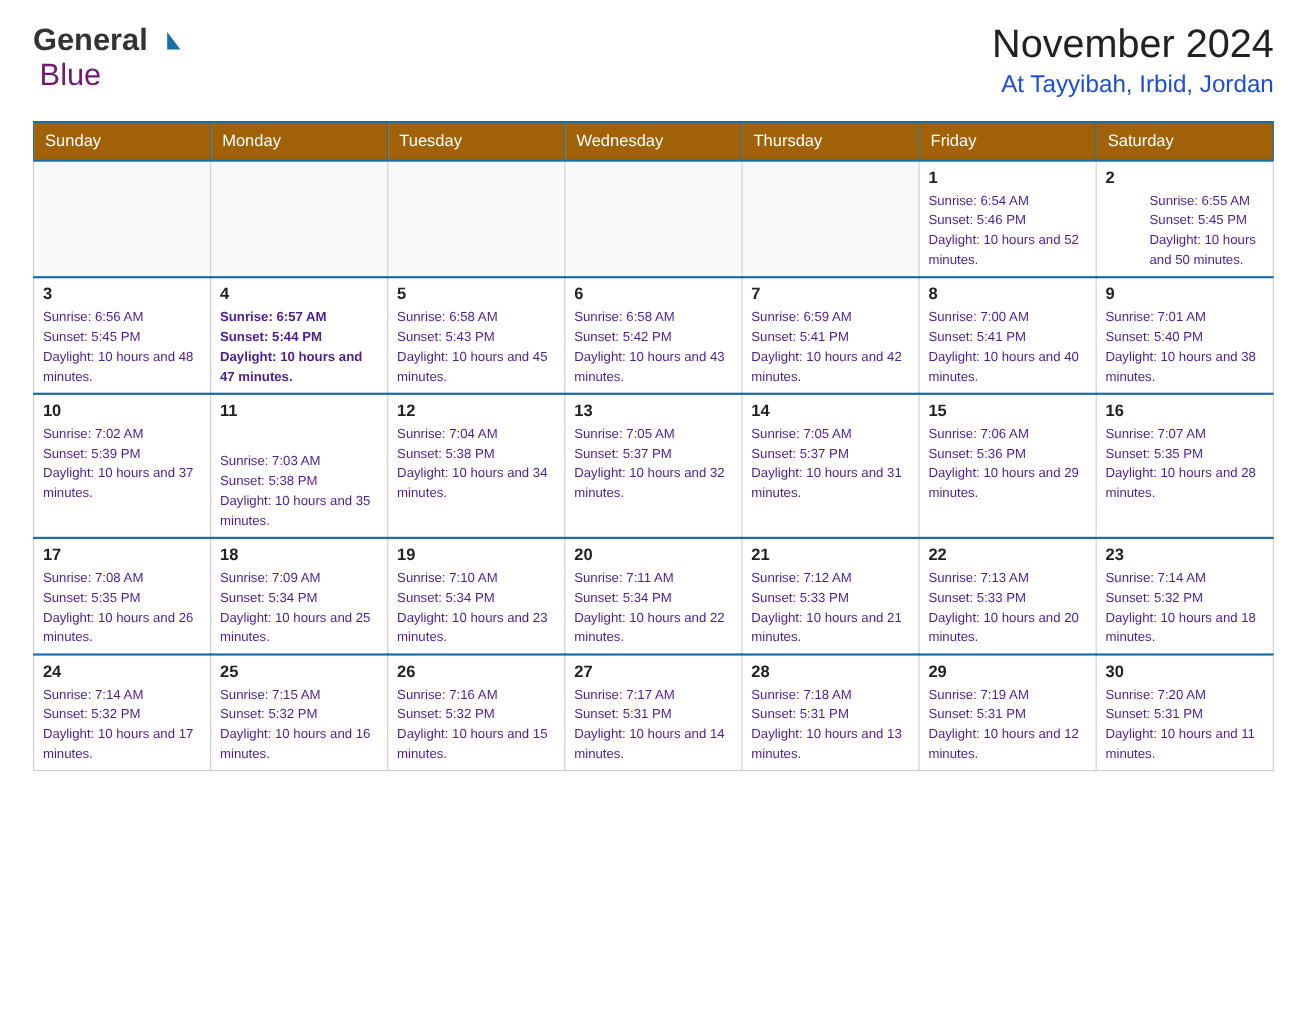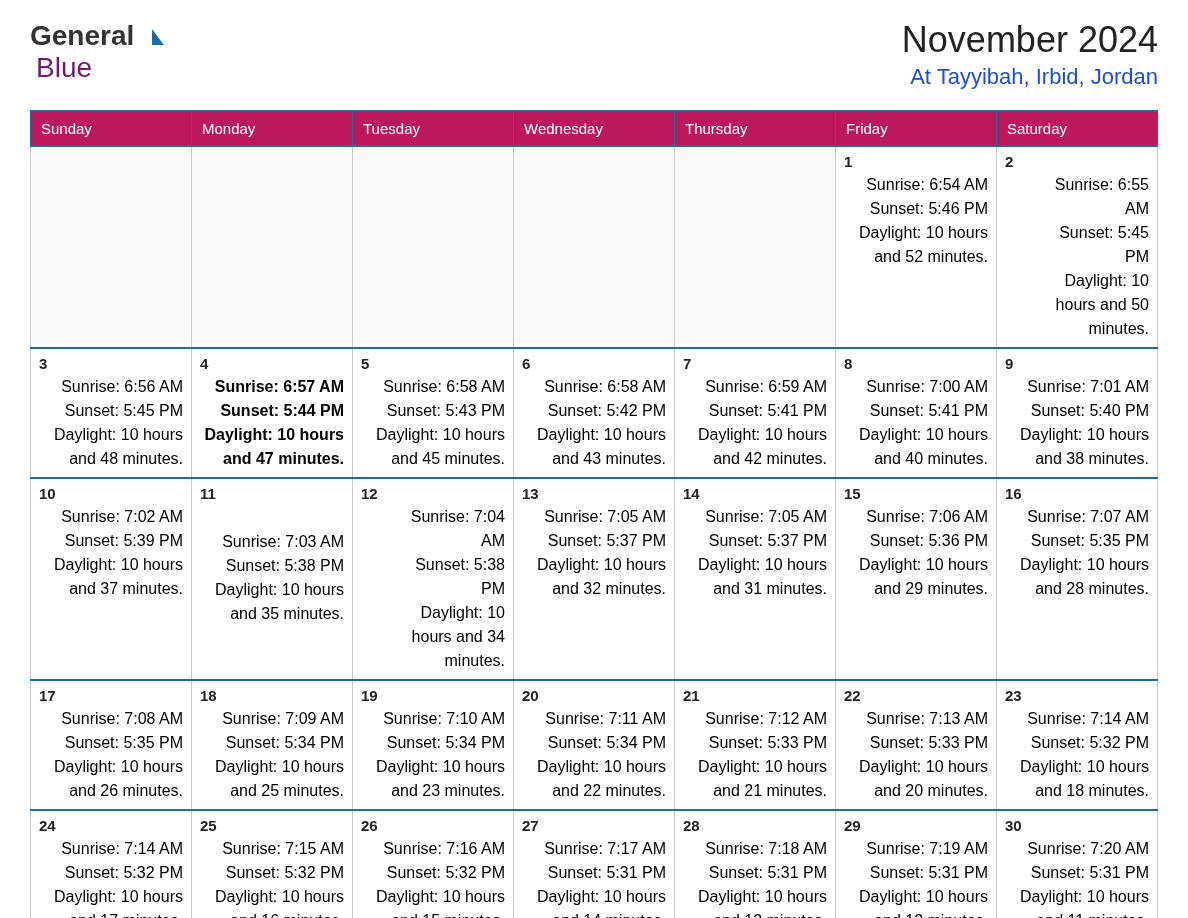--- a/index.html
+++ b/index.html
@@ -33,21 +33,21 @@
       font-size: 22px;
       color: #1d4ed8;
       margin-top: 4px;
     }
     .calendar {
       width: 100%;
       border-collapse: collapse;
       border: 1px solid #aaa;
     }
     .calendar th {
-      background: #be185d;
+      background: #a16207;
       color: #fff;
       padding: 8px 10px;
       font-size: 15px;
       font-weight: normal;
       text-align: left;
       border: 1px solid #1a6ea8;
     }
     .calendar td {
       vertical-align: top;
       padding: 6px 8px;
@@ -61,24 +61,23 @@
       border-top: 2px solid #1a6ea8;
     }
     .day-number {
       font-size: 15px;
       font-weight: bold;
       color: #222;
       display: block;
       margin-bottom: 3px;
     }
     .day-info {
-      font-size: 16px;
-      color: #000000;
+      font-size: 12px;
+      color: #4c1d95;
       line-height: 1.5;
-      text-align: right;
     }
     .empty-cell {
       background: #f9f9f9;
     }
     .logo-row {
       display: flex;
       align-items: baseline;
       gap: 16px;
     }
     .logo-text-general {
@@ -206,21 +205,21 @@
 Daylight: 10 hours and 37 minutes.</div>
         </td>
         <td>
           <span class="day-number">11</span>
           <div class="day-info" style="white-space: pre-line; margin-top: 28px;">Sunrise: 7:03 AM
 Sunset: 5:38 PM
 Daylight: 10 hours and 35 minutes.</div>
         </td>
         <td>
           <span class="day-number">12</span>
-          <div class="day-info" style="white-space: pre-line; margin-left: 32px;">Sunrise: 7:04 AM
+          <div class="day-info" style="white-space: pre-line;">Sunrise: 7:04 AM
 Sunset: 5:38 PM
 Daylight: 10 hours and 34 minutes.</div>
         </td>
         <td>
           <span class="day-number">13</span>
           <div class="day-info" style="white-space: pre-line;">Sunrise: 7:05 AM
 Sunset: 5:37 PM
 Daylight: 10 hours and 32 minutes.</div>
         </td>
         <td>

